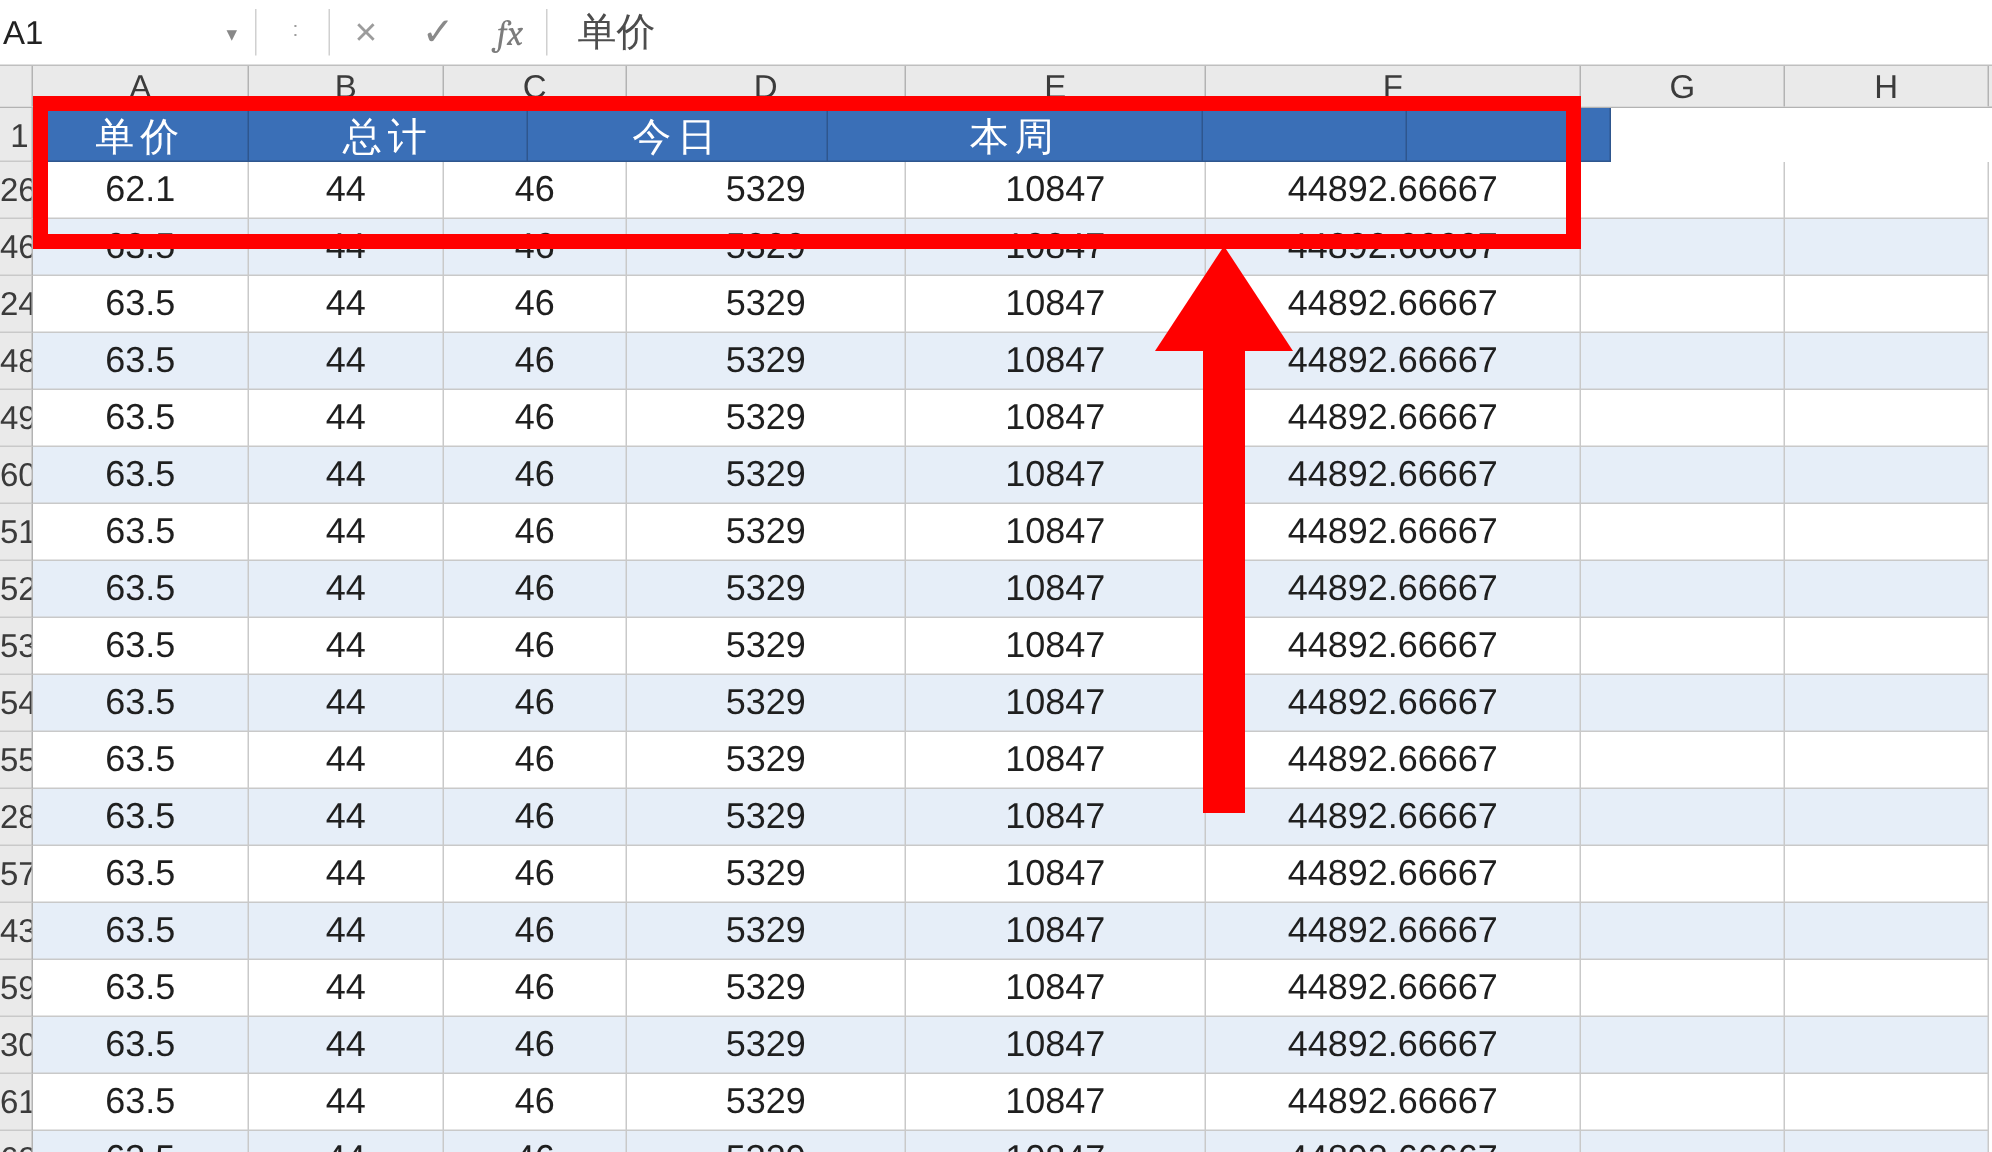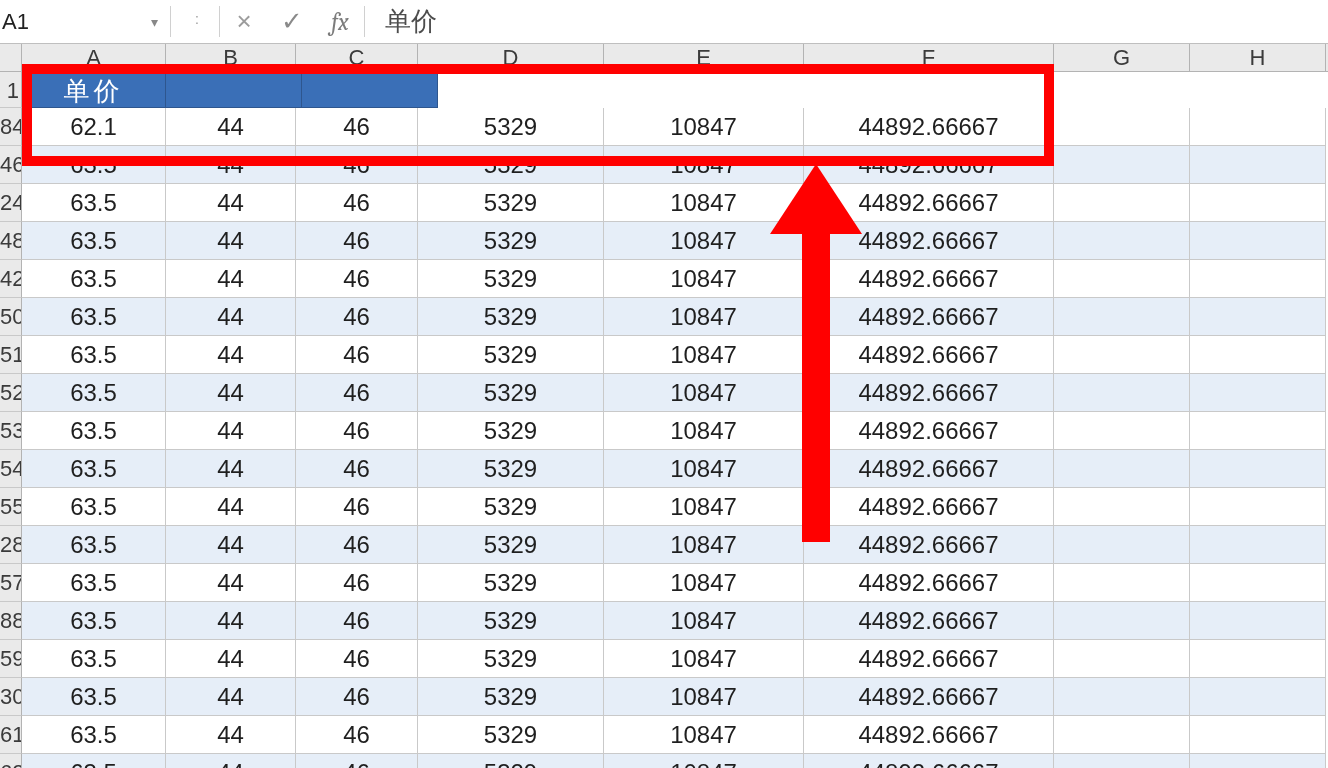--- a/index.html
+++ b/index.html
@@ -174,25 +174,28 @@
       <div class="colh" style="width: 200px; flex: 0 0 200px;">E</div>
       <div class="colh" style="width: 250px; flex: 0 0 250px;">F</div>
       <div class="colh" style="width: 136px; flex: 0 0 136px;">G</div>
       <div class="colh" style="width: 136px; flex: 0 0 136px;">H</div>
     </div>
   <div class="rows">
 
   <div class="row header">
         <div class="rowh">1</div>
         <div class="cell data" style="width: 144px; flex: 0 0 144px;">单价</div>
-        <div class="cell data" style="width: 136px; flex: 0 0 136px;"></div>
-        <div class="cell data" style="width: 136px; flex: 0 0 136px;"></div>
-      </div>
-      <div class="row">
-        <div class="rowh">84</div>
+        <div class="cell data" style="width: 186px; flex: 0 0 186px;">总计</div>
+        <div class="cell data" style="width: 200px; flex: 0 0 200px;">今日</div>
+        <div class="cell data" style="width: 250px; flex: 0 0 250px;">本周</div>
+        <div class="cell data" style="width: 136px; flex: 0 0 136px;"></div>
+        <div class="cell data" style="width: 136px; flex: 0 0 136px;"></div>
+      </div>
+      <div class="row">
+        <div class="rowh">26</div>
         <div class="cell data" style="width: 144px; flex: 0 0 144px;">62.1</div>
         <div class="cell data" style="width: 130px; flex: 0 0 130px;">44</div>
         <div class="cell data" style="width: 122px; flex: 0 0 122px;">46</div>
         <div class="cell data" style="width: 186px; flex: 0 0 186px;">5329</div>
         <div class="cell data" style="width: 200px; flex: 0 0 200px;">10847</div>
         <div class="cell data" style="width: 250px; flex: 0 0 250px;">44892.66667</div>
         <div class="cell data" style="width: 136px; flex: 0 0 136px;"></div>
         <div class="cell data" style="width: 136px; flex: 0 0 136px;"></div>
       </div>
       <div class="row alt">
@@ -222,32 +225,32 @@
         <div class="cell data" style="width: 144px; flex: 0 0 144px;">63.5</div>
         <div class="cell data" style="width: 130px; flex: 0 0 130px;">44</div>
         <div class="cell data" style="width: 122px; flex: 0 0 122px;">46</div>
         <div class="cell data" style="width: 186px; flex: 0 0 186px;">5329</div>
         <div class="cell data" style="width: 200px; flex: 0 0 200px;">10847</div>
         <div class="cell data" style="width: 250px; flex: 0 0 250px;">44892.66667</div>
         <div class="cell data" style="width: 136px; flex: 0 0 136px;"></div>
         <div class="cell data" style="width: 136px; flex: 0 0 136px;"></div>
       </div>
       <div class="row">
-        <div class="rowh">42</div>
-        <div class="cell data" style="width: 144px; flex: 0 0 144px;">63.5</div>
-        <div class="cell data" style="width: 130px; flex: 0 0 130px;">44</div>
-        <div class="cell data" style="width: 122px; flex: 0 0 122px;">46</div>
-        <div class="cell data" style="width: 186px; flex: 0 0 186px;">5329</div>
-        <div class="cell data" style="width: 200px; flex: 0 0 200px;">10847</div>
-        <div class="cell data" style="width: 250px; flex: 0 0 250px;">44892.66667</div>
-        <div class="cell data" style="width: 136px; flex: 0 0 136px;"></div>
-        <div class="cell data" style="width: 136px; flex: 0 0 136px;"></div>
-      </div>
-      <div class="row alt">
-        <div class="rowh">50</div>
+        <div class="rowh">49</div>
+        <div class="cell data" style="width: 144px; flex: 0 0 144px;">63.5</div>
+        <div class="cell data" style="width: 130px; flex: 0 0 130px;">44</div>
+        <div class="cell data" style="width: 122px; flex: 0 0 122px;">46</div>
+        <div class="cell data" style="width: 186px; flex: 0 0 186px;">5329</div>
+        <div class="cell data" style="width: 200px; flex: 0 0 200px;">10847</div>
+        <div class="cell data" style="width: 250px; flex: 0 0 250px;">44892.66667</div>
+        <div class="cell data" style="width: 136px; flex: 0 0 136px;"></div>
+        <div class="cell data" style="width: 136px; flex: 0 0 136px;"></div>
+      </div>
+      <div class="row alt">
+        <div class="rowh">60</div>
         <div class="cell data" style="width: 144px; flex: 0 0 144px;">63.5</div>
         <div class="cell data" style="width: 130px; flex: 0 0 130px;">44</div>
         <div class="cell data" style="width: 122px; flex: 0 0 122px;">46</div>
         <div class="cell data" style="width: 186px; flex: 0 0 186px;">5329</div>
         <div class="cell data" style="width: 200px; flex: 0 0 200px;">10847</div>
         <div class="cell data" style="width: 250px; flex: 0 0 250px;">44892.66667</div>
         <div class="cell data" style="width: 136px; flex: 0 0 136px;"></div>
         <div class="cell data" style="width: 136px; flex: 0 0 136px;"></div>
       </div>
       <div class="row">
@@ -321,21 +324,21 @@
         <div class="cell data" style="width: 144px; flex: 0 0 144px;">63.5</div>
         <div class="cell data" style="width: 130px; flex: 0 0 130px;">44</div>
         <div class="cell data" style="width: 122px; flex: 0 0 122px;">46</div>
         <div class="cell data" style="width: 186px; flex: 0 0 186px;">5329</div>
         <div class="cell data" style="width: 200px; flex: 0 0 200px;">10847</div>
         <div class="cell data" style="width: 250px; flex: 0 0 250px;">44892.66667</div>
         <div class="cell data" style="width: 136px; flex: 0 0 136px;"></div>
         <div class="cell data" style="width: 136px; flex: 0 0 136px;"></div>
       </div>
       <div class="row alt">
-        <div class="rowh">88</div>
+        <div class="rowh">43</div>
         <div class="cell data" style="width: 144px; flex: 0 0 144px;">63.5</div>
         <div class="cell data" style="width: 130px; flex: 0 0 130px;">44</div>
         <div class="cell data" style="width: 122px; flex: 0 0 122px;">46</div>
         <div class="cell data" style="width: 186px; flex: 0 0 186px;">5329</div>
         <div class="cell data" style="width: 200px; flex: 0 0 200px;">10847</div>
         <div class="cell data" style="width: 250px; flex: 0 0 250px;">44892.66667</div>
         <div class="cell data" style="width: 136px; flex: 0 0 136px;"></div>
         <div class="cell data" style="width: 136px; flex: 0 0 136px;"></div>
       </div>
       <div class="row">

